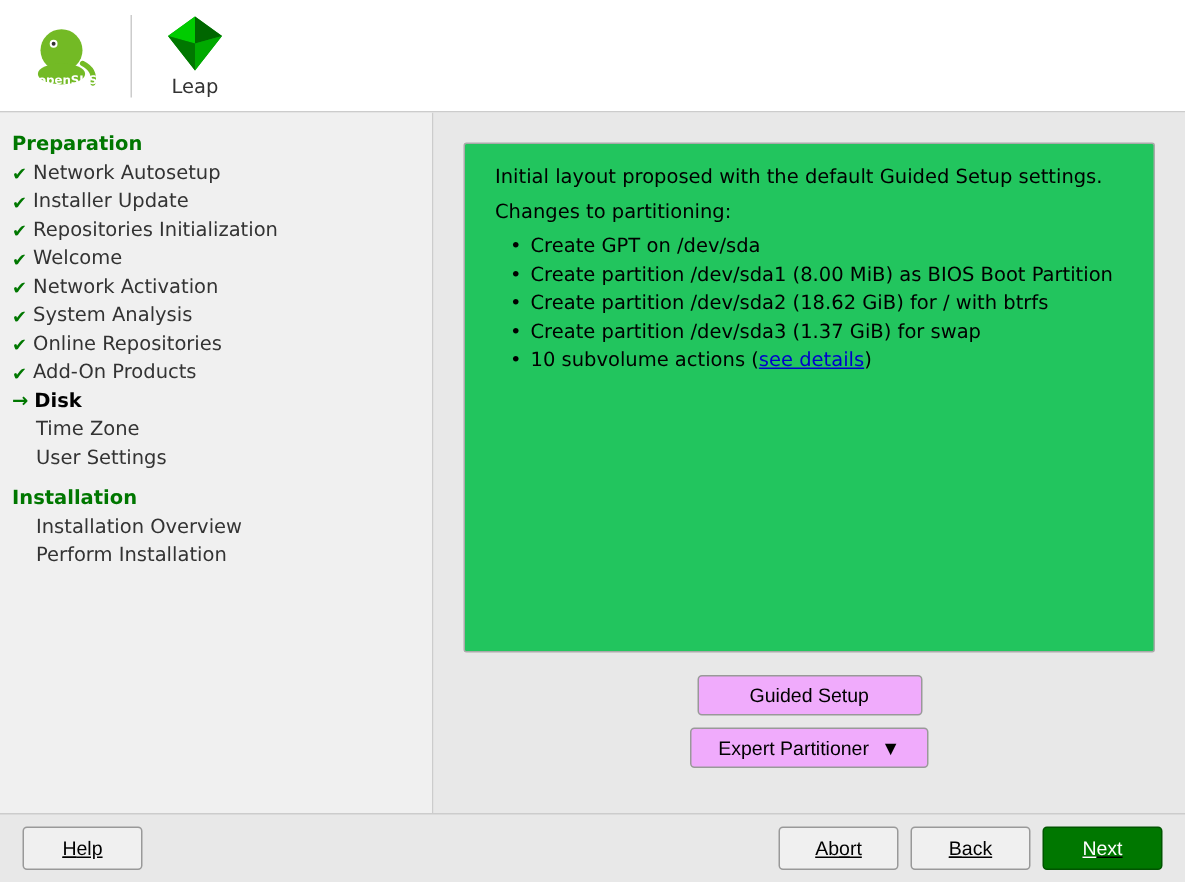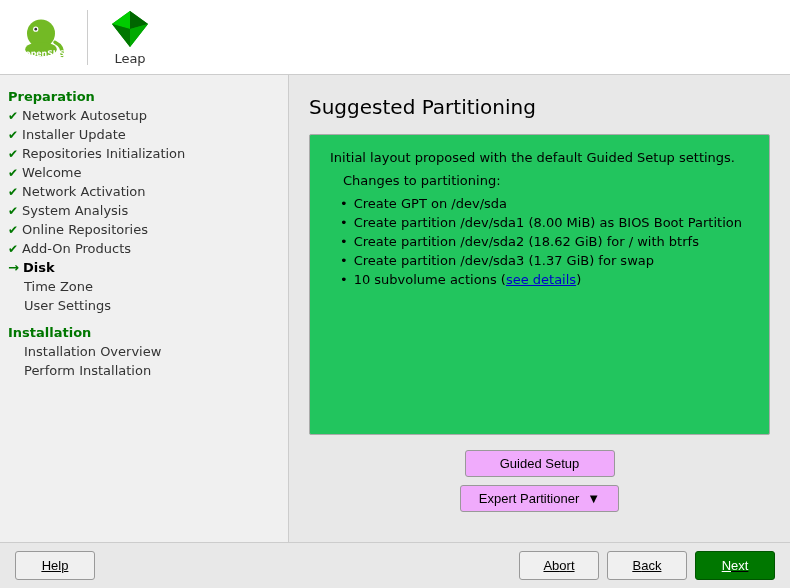--- a/index.html
+++ b/index.html
@@ -132,21 +132,20 @@
       overflow-y: auto;
       margin-bottom: 15px;
     }
     .partitioning-box p {
       margin-bottom: 8px;
       font-size: 13px;
       color: #000;
     }
     .partitioning-box .changes-label {
       margin-bottom: 6px;
-      margin-left: 13px;
     }
     .partition-list {
       list-style: none;
       padding: 0;
       margin: 0 0 0 10px;
     }
     .partition-list li {
       padding: 2px 0;
       font-size: 13px;
       color: #000;
@@ -306,21 +305,20 @@
 
     <div class="sidebar-sub-item">
       <span>Installation Overview</span>
     </div>
     <div class="sidebar-sub-item">
       <span>Perform Installation</span>
     </div>
   </div>
 
   <div class="content">
-    <div class="page-title">Suggested Partitioning</div>
 
     <div class="partitioning-box">
       <p>Initial layout proposed with the default Guided Setup settings.</p>
       <p class="changes-label">Changes to partitioning:</p>
       <ul class="partition-list">
         <li>Create GPT on /dev/sda</li>
         <li>Create partition /dev/sda1 (8.00 MiB) as BIOS Boot Partition</li>
         <li>Create partition /dev/sda2 (18.62 GiB) for / with btrfs</li>
         <li>Create partition /dev/sda3 (1.37 GiB) for swap</li>
         <li>10 subvolume actions (<a>see details</a>)</li>

